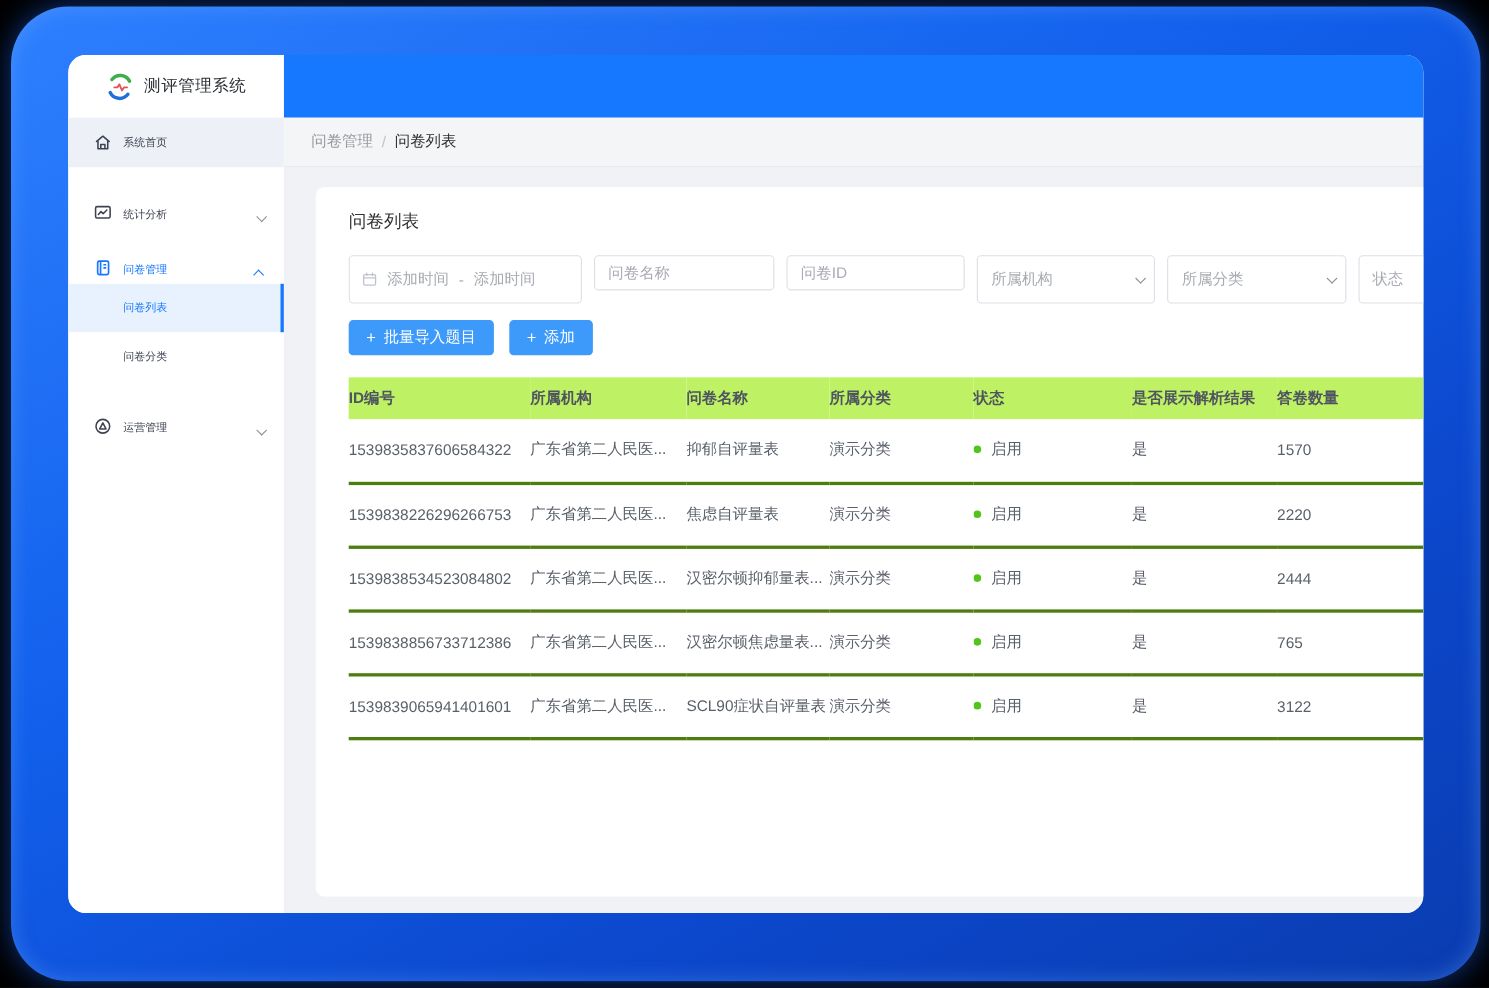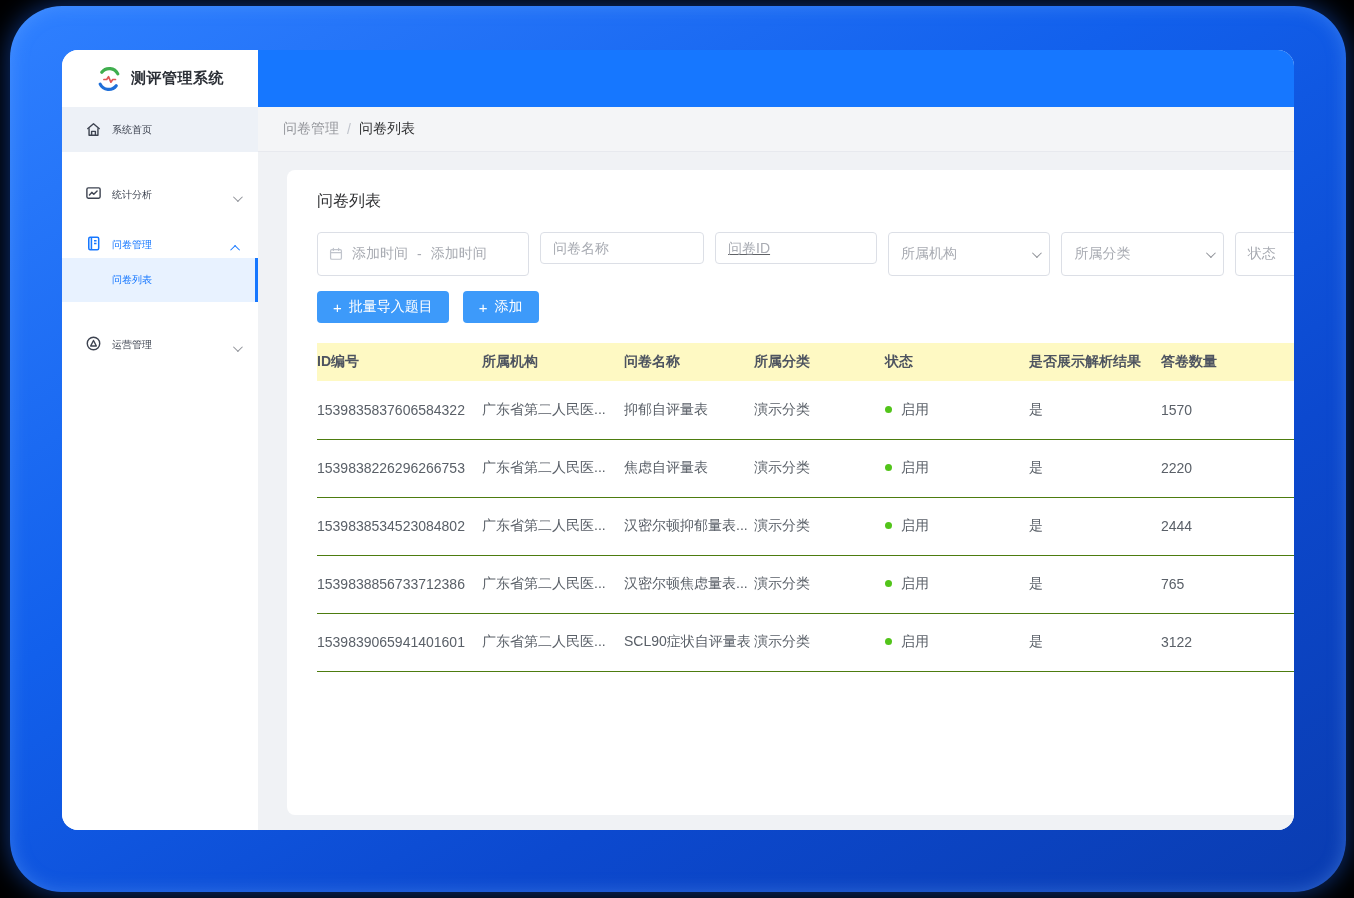--- a/index.html
+++ b/index.html
@@ -13,21 +13,21 @@
     background:linear-gradient(150deg,#2f80ff 0%,#1260ec 40%,#0c49cf 70%,#0a3cb0 100%);
     box-shadow:0 0 26px rgba(26,96,236,.55), inset 0 0 18px rgba(120,180,255,.35); }
 
   
   .app { position:absolute; left:62px; top:50px; width:1232px; height:780px;
     border-radius:16px; overflow:hidden; background:#f0f2f5; display:flex; }
 
   
   .sidebar { width:196px; background:#fff; flex-shrink:0; z-index:2; }
   .logo-row { height:57px; display:flex; align-items:center; justify-content:center; gap:9px; }
-  .logo-title { font-size:15px; font-weight:700; color:#2b2f36; letter-spacing:.5px; }
+  .logo-title { font-size:15px; font-weight:400; color:#2b2f36; letter-spacing:.5px; }
   .menu { font-size:10px; color:#3d4350; }
   .menu-item { display:flex; align-items:center; gap:10px; padding:0 18px 0 22px;
     position:relative; cursor:pointer; }
   .mi-top { height:50px;align-items:flex-end; }
   .mi-home { height:45px; background:#edf1f7; }
   .mi-sub { height:44px; padding-left:50px; }
   .mi-sub-first { margin-top:6px; }
   .mi-label { flex:1; }
   .active-blue { color:#1677ff; }
   .mi-selected { background:#e8f2ff; color:#1677ff; }
@@ -57,35 +57,35 @@
   
   .filter-row { display:flex; gap:11px; }
   .fbox { height:44px; border:1px solid #dcdfe6; border-radius:4px; background:#fff;
     display:flex; align-items:center; font-size:14px; color:#a8abb2; }
   .date-box { width:213px; padding:0 10px; gap:9px; }
   .date-box .ph { color:#a8abb2; }
   .text-input { width:164px; height:32px; border:1px solid #dcdfe6; border-radius:4px;
     padding:0 12px; font-size:14px; color:#606266; outline:none;
     font-family:"Liberation Sans","DejaVu Sans",sans-serif; }
   .text-input::placeholder { color:#a8abb2; }
-  .ti-id { width:162px;text-decoration:underline; }
+  .ti-id { width:162px; }
   .select-box { width:163px; padding:0 10px 0 12px; justify-content:space-between; }
 
   
   .btn-row { display:flex; gap:14px; margin-top:15px; }
   .btn { height:32px; background:#3d9afa; color:#fff; border:none; border-radius:4px;
     font-size:14px; padding:0 16px; display:inline-flex; align-items:center; gap:7px;
     cursor:pointer; font-family:inherit; }
   .btn .plus { font-size:15px; line-height:1; }
 
   
   table { border-collapse:collapse; table-layout:fixed; margin-top:20px; width:984px; }
-  th { background:#fef9c3; height:38px; text-align:left; font-size:14px; font-weight:600;
+  th { background:#bef264; height:38px; text-align:left; font-size:14px; font-weight:600;
     color:#4e5460; padding:0 10px 0 0; }
-  td { height:58px; font-size:14px; color:#5a6068; border-bottom:1px solid #4d7c0f;
+  td { height:58px; font-size:14px; color:#5a6068; border-bottom:3px solid #4d7c0f;
     padding:0 10px 0 0; white-space:nowrap; overflow:hidden; }
   .dot { display:inline-block; width:7px; height:7px; border-radius:50%;
     background:#52c41a; margin-right:9px; vertical-align:1px; }
 </style>
 </head>
 <body>
 
 <div class="stage">
   <div class="glow-frame"></div>
 
@@ -137,20 +137,23 @@
           </span>
           <span class="mi-label">问卷管理</span>
           <span class="chev chev-up chev-blue"></span>
         </div>
 
         <div class="menu-item mi-sub mi-sub-first mi-selected">
           <span class="mi-label">问卷列表</span>
           <span class="sel-bar"></span>
         </div>
 
+        <div class="menu-item mi-sub">
+          <span class="mi-label">问卷分类</span>
+        </div>
 
         <div class="menu-item mi-top">
           <span class="micon">
             <svg width="17" height="17" viewBox="0 0 18 18" fill="none" stroke="#3d4350" stroke-width="1.5" stroke-linejoin="round">
               <circle cx="9" cy="9" r="6.6"></circle>
               <path d="M9 5.8 L12 11.6 H6 Z"></path>
             </svg>
           </span>
           <span class="mi-label">运营管理</span>
           <span class="chev chev-down"></span>

